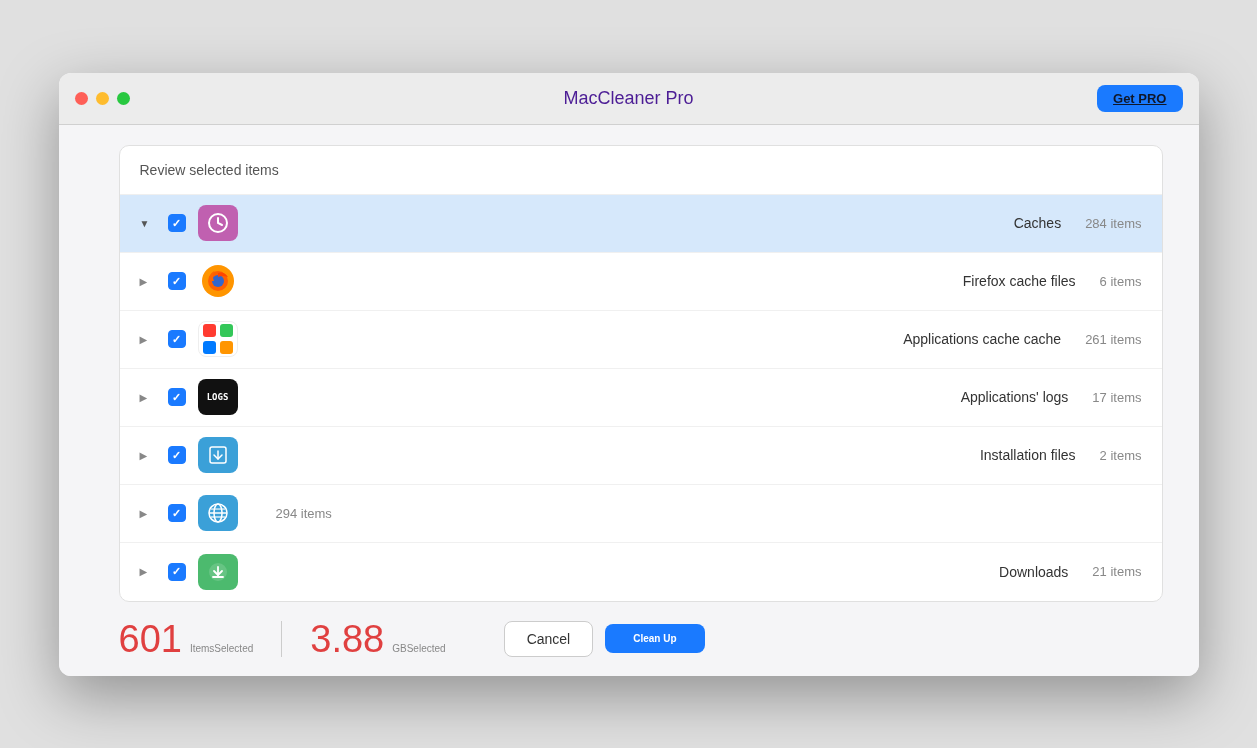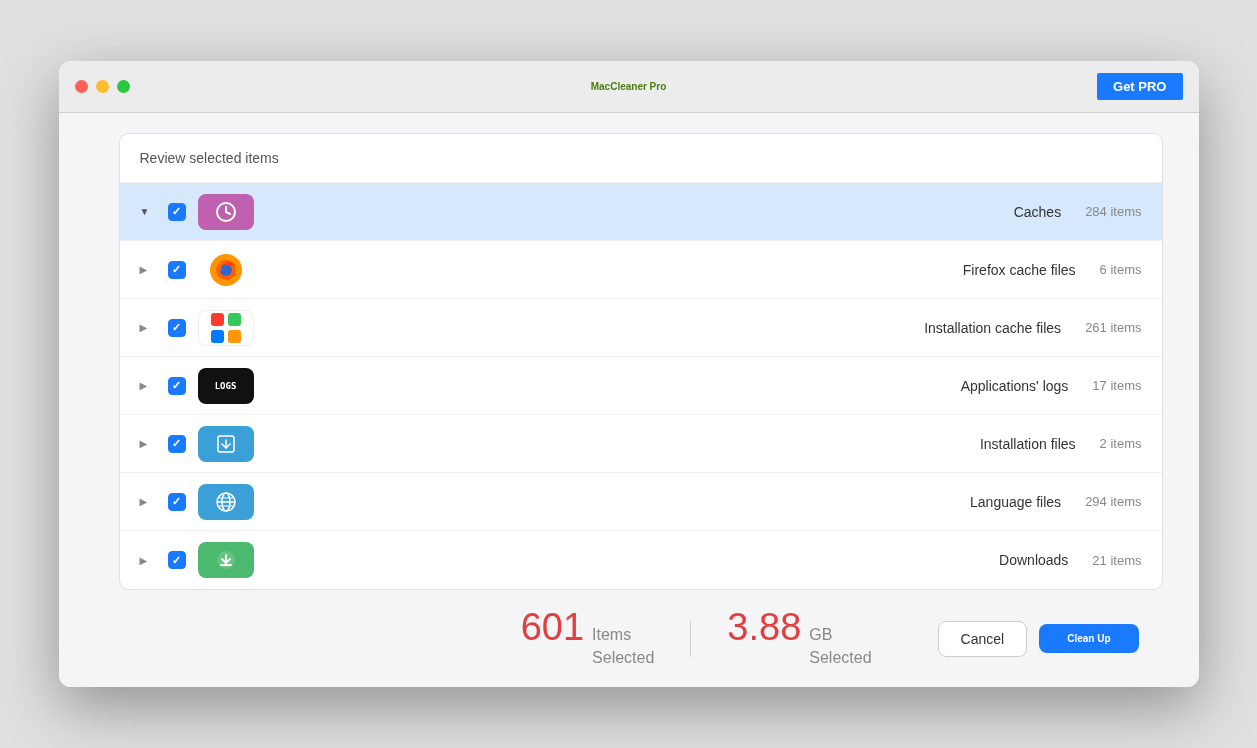--- a/index.html
+++ b/index.html
@@ -46,36 +46,37 @@
     }
 
     .traffic-light.close { background: #fe5f57; }
     .traffic-light.minimize { background: #febc2e; }
     .traffic-light.maximize { background: #28c840; }
 
     .titlebar-title {
       position: absolute;
       left: 50%;
       transform: translateX(-50%);
-      font-size: 10px;
-      font-weight: 700;
-      color: #4d7c0f;
+      font-size: 18px;
+      font-weight: 400;
+      color: #4c1d95;
     }
 
     .get-pro-btn {
       position: absolute;
       right: 16px;
       background: #1a7aff;
-      color: #ffffff;
+      color: #0f172a;
       border: none;
-      border-radius: 2px;
+      border-radius: 8px;
       padding: 6px 16px;
       font-size: 13px;
       font-weight: 600;
       cursor: pointer;
+      text-decoration: underline;
     }
 
     .content {
       padding: 20px 36px 0 60px;
       background: #f5f5f7;
     }
 
     .panel {
       background: white;
       border-radius: 10px;
@@ -137,21 +138,21 @@
     }
 
     .checkbox.checked::after {
       content: '✓';
       color: white;
       font-size: 11px;
       font-weight: 700;
     }
 
     .item-icon {
-      width: 56px;
+      width: 40px;
       height: 36px;
       border-radius: 8px;
       margin-right: 14px;
       display: flex;
       align-items: center;
       justify-content: center;
       flex-shrink: 0;
       font-size: 18px;
       overflow: hidden;
     }
@@ -203,43 +204,43 @@
 
     .item-count {
       font-size: 13px;
       color: #888;
       margin-left: 24px;
     }
 
     .footer {
       display: flex;
       align-items: center;
-      justify-content: flex-end;
+      justify-content: flex-start;
       padding: 18px 60px;
-      gap: 36px;
+      gap: 28px;
       background: #f5f5f7;
     }
 
     .stat-block {
       display: flex;
       align-items: baseline;
       gap: 8px;
     }
 
     .stat-number {
       font-size: 38px;
       font-weight: 300;
       color: #e04040;
       line-height: 1;
     }
 
     .stat-label-group {
       display: flex;
-      flex-direction: column;
-      font-size: 16px;
+      flex-direction: row;
+      font-size: 10px;
       color: #888;
       line-height: 1.4;
     }
 
     .divider-vertical {
       width: 1px;
       height: 36px;
       background: #ccc;
     }
 
@@ -326,21 +327,21 @@
         <div class="checkbox checked"></div>
         <div class="item-icon icon-appcache">
 
           <svg width="34" height="34" viewBox="0 0 34 34">
             <rect x="2" y="2" width="13" height="13" rx="3" fill="#FF3B30"></rect>
             <rect x="19" y="2" width="13" height="13" rx="3" fill="#34C759"></rect>
             <rect x="2" y="19" width="13" height="13" rx="3" fill="#007AFF"></rect>
             <rect x="19" y="19" width="13" height="13" rx="3" fill="#FF9500"></rect>
           </svg>
         </div>
-        <span class="item-label">Installation cache files</span>
+        <span class="item-label">Applications cache cache</span>
         <span class="item-count">261 items</span>
       </div>
 
       <div class="list-item">
         <span class="chevron">▶</span>
         <div class="checkbox checked"></div>
         <div class="item-icon icon-applogs">
           <span style="font-size:9px;color:white;font-weight:700;font-family:monospace;">LOGS</span>
         </div>
         <span class="item-label">Applications' logs</span>
@@ -366,21 +367,20 @@
         <div class="checkbox checked"></div>
         <div class="item-icon icon-language">
           <svg width="22" height="22" viewBox="0 0 22 22" fill="none">
             <circle cx="11" cy="11" r="9" stroke="white" stroke-width="1.5" fill="none"></circle>
             <ellipse cx="11" cy="11" rx="4" ry="9" stroke="white" stroke-width="1.5" fill="none"></ellipse>
             <line x1="2" y1="11" x2="20" y2="11" stroke="white" stroke-width="1.5"></line>
             <line x1="4" y1="7" x2="18" y2="7" stroke="white" stroke-width="1.2"></line>
             <line x1="4" y1="15" x2="18" y2="15" stroke="white" stroke-width="1.2"></line>
           </svg>
         </div>
-        <span class="item-label">Language files</span>
         <span class="item-count">294 items</span>
       </div>
 
       <div class="list-item">
         <span class="chevron">▶</span>
         <div class="checkbox checked"></div>
         <div class="item-icon icon-downloads">
           <svg width="22" height="22" viewBox="0 0 22 22" fill="none">
             <circle cx="11" cy="11" r="9" fill="rgba(255,255,255,0.15)"></circle>
             <path d="M7 10 L11 14 L15 10" stroke="white" stroke-width="1.8" stroke-linecap="round" stroke-linejoin="round"></path>

